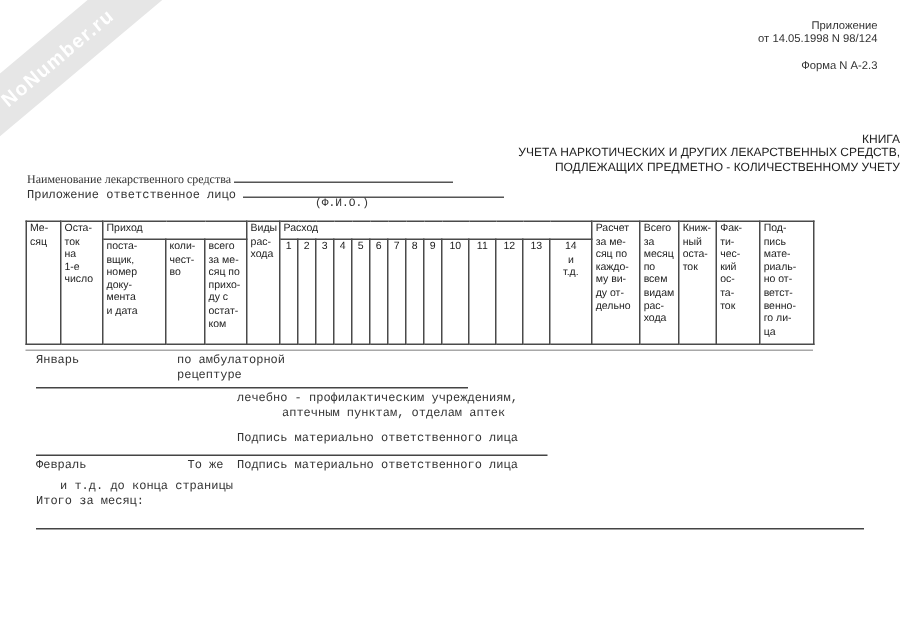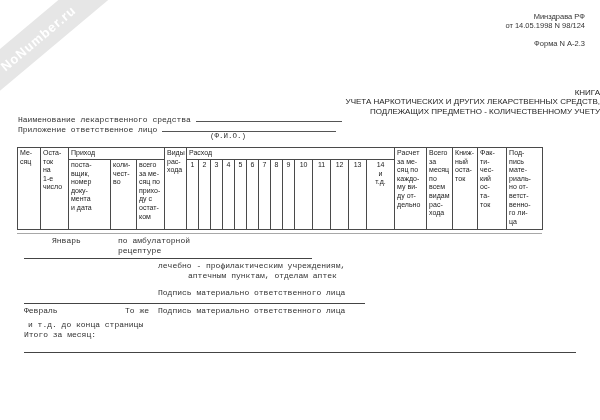--- a/index.html
+++ b/index.html
@@ -48,32 +48,32 @@
   
   .entry{font-size:8px;line-height:10px;color:#333;white-space:pre-line;}
   .rule{border-top:1px solid #444;height:0;}
 </style>
 </head>
 <body>
 
 <div class="watermark">NoNumber.ru</div>
 
 <div class="abs annotation">
-  <div>Минздрава РФ</div>
+  <div>Приложение</div>
   <div>от 14.05.1998 N 98/124</div>
   <div class="form-number">Форма N А-2.3</div>
 </div>
 
 <div class="abs title">
   <div>КНИГА</div>
   <div>УЧЕТА НАРКОТИЧЕСКИХ И ДРУГИХ ЛЕКАРСТВЕННЫХ СРЕДСТВ,</div>
   <div>ПОДЛЕЖАЩИХ ПРЕДМЕТНО - КОЛИЧЕСТВЕННОМУ УЧЕТУ</div>
 </div>
 
-<div class="abs field mono" style="left:18px;top:114px;">
+<div class="abs field mono" style="left:18px;top:114px;font-family:Liberation Serif, serif;">
   <span>Наименование лекарственного средства</span>
   <span class="blank" style="width:146px;"></span>
 </div>
 <div class="abs field mono" style="left:18px;top:124px;">
   <span>Приложение ответственное лицо</span>
   <span class="blank" style="width:174px;"></span>
 </div>
 <div class="abs fio mono">(Ф.И.О.)</div>
 
 <table class="reg">
@@ -185,32 +185,32 @@
     <td class="num">12</td>
     <td class="num">13</td>
     <td class="num">14
 и
 т.д.</td>
   </tr>
 </tbody>
   </table>
 <div class="abs table-underrule"></div>
 
-<div class="abs entry mono" style="left:24px;top:236px;margin-left:28px;">Январь</div>
+<div class="abs entry mono" style="left:24px;top:236px;">Январь</div>
 <div class="abs entry mono" style="left:118px;top:236px;">по амбулаторной
 рецептуре</div>
 
 <div class="abs rule" style="left:24px;top:258px;width:288px;"></div>
 
 <div class="abs entry mono" style="left:158px;top:261px;">лечебно - профилактическим учреждениям,</div>
 <div class="abs entry mono" style="left:188px;top:271px;">аптечным пунктам, отделам аптек</div>
 <div class="abs entry mono" style="left:158px;top:288px;">Подпись материально ответственного лица</div>
 
 <div class="abs rule" style="left:24px;top:303px;width:341px;"></div>
 
 <div class="abs entry mono" style="left:24px;top:306px;">Февраль</div>
 <div class="abs entry mono" style="left:125px;top:306px;">То же</div>
 <div class="abs entry mono" style="left:158px;top:306px;">Подпись материально ответственного лица</div>
 
-<div class="abs entry mono" style="left:28px;top:320px;text-align:right;">и т.д. до конца страницы</div>
+<div class="abs entry mono" style="left:40px;top:320px;text-align:right;">и т.д. до конца страницы</div>
 <div class="abs entry mono" style="left:24px;top:330px;">Итого за месяц:</div>
 
 <div class="abs rule" style="left:24px;top:352px;width:552px;"></div>
 
 </body></html>

